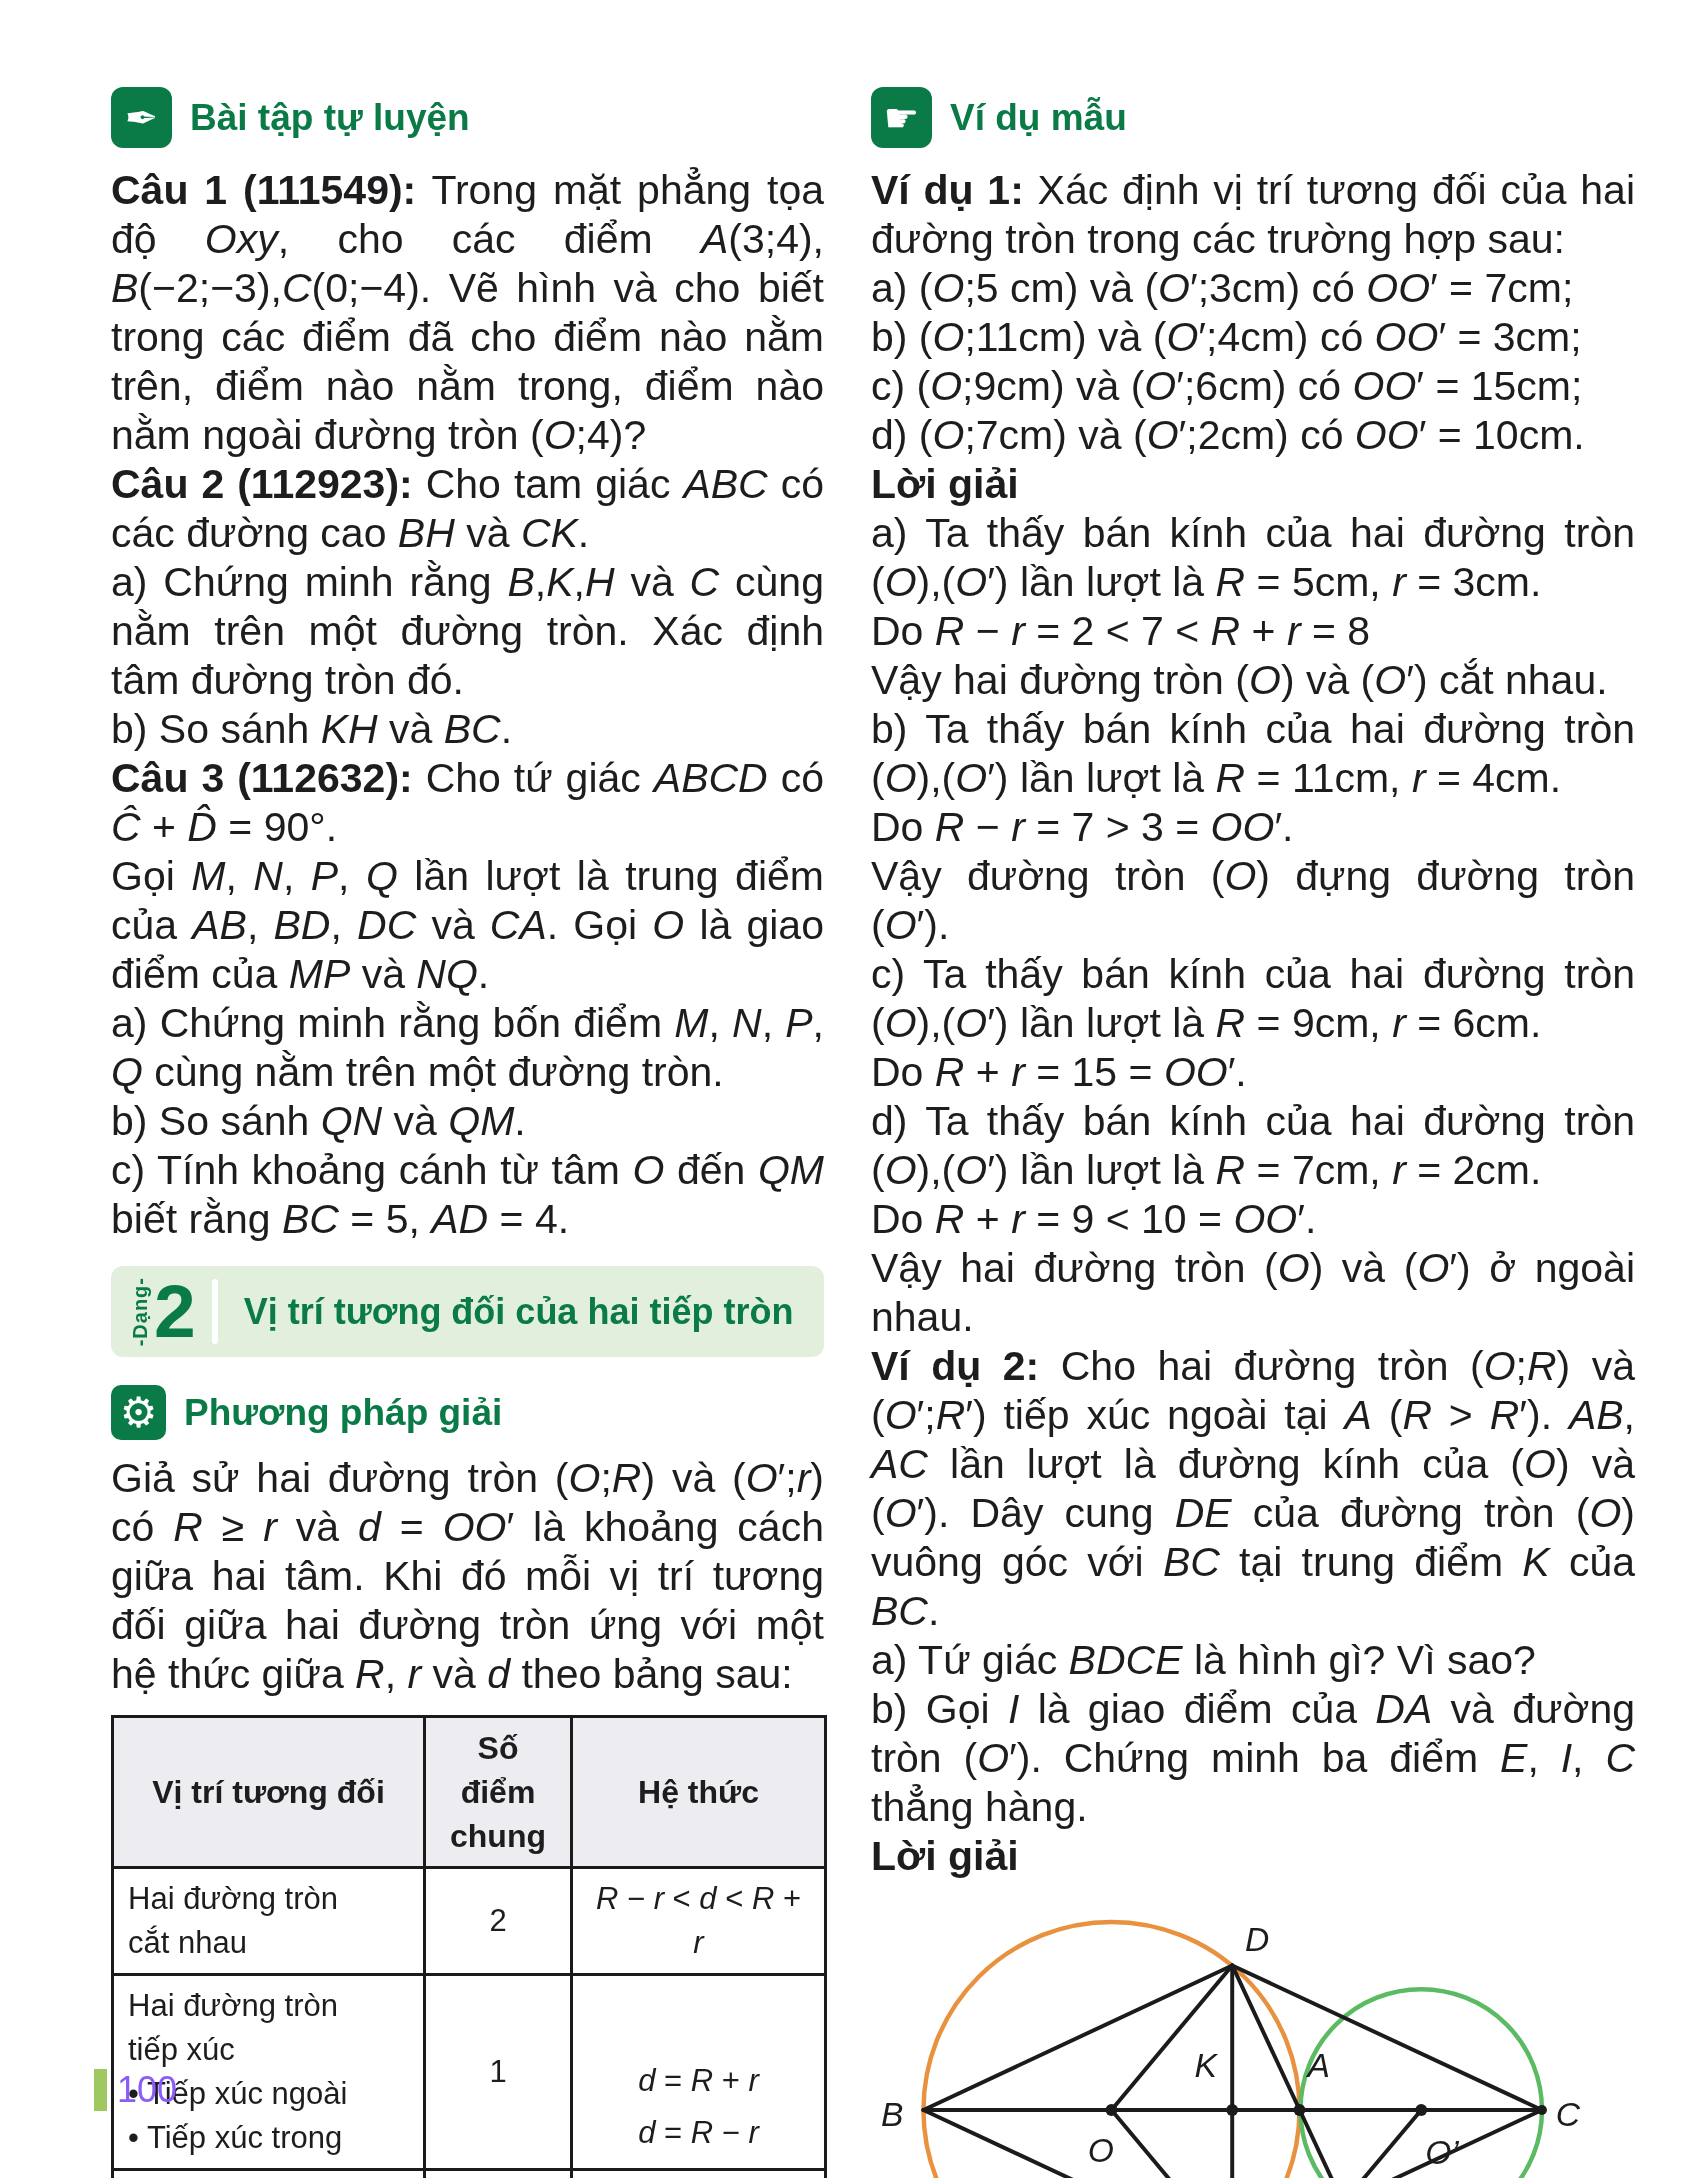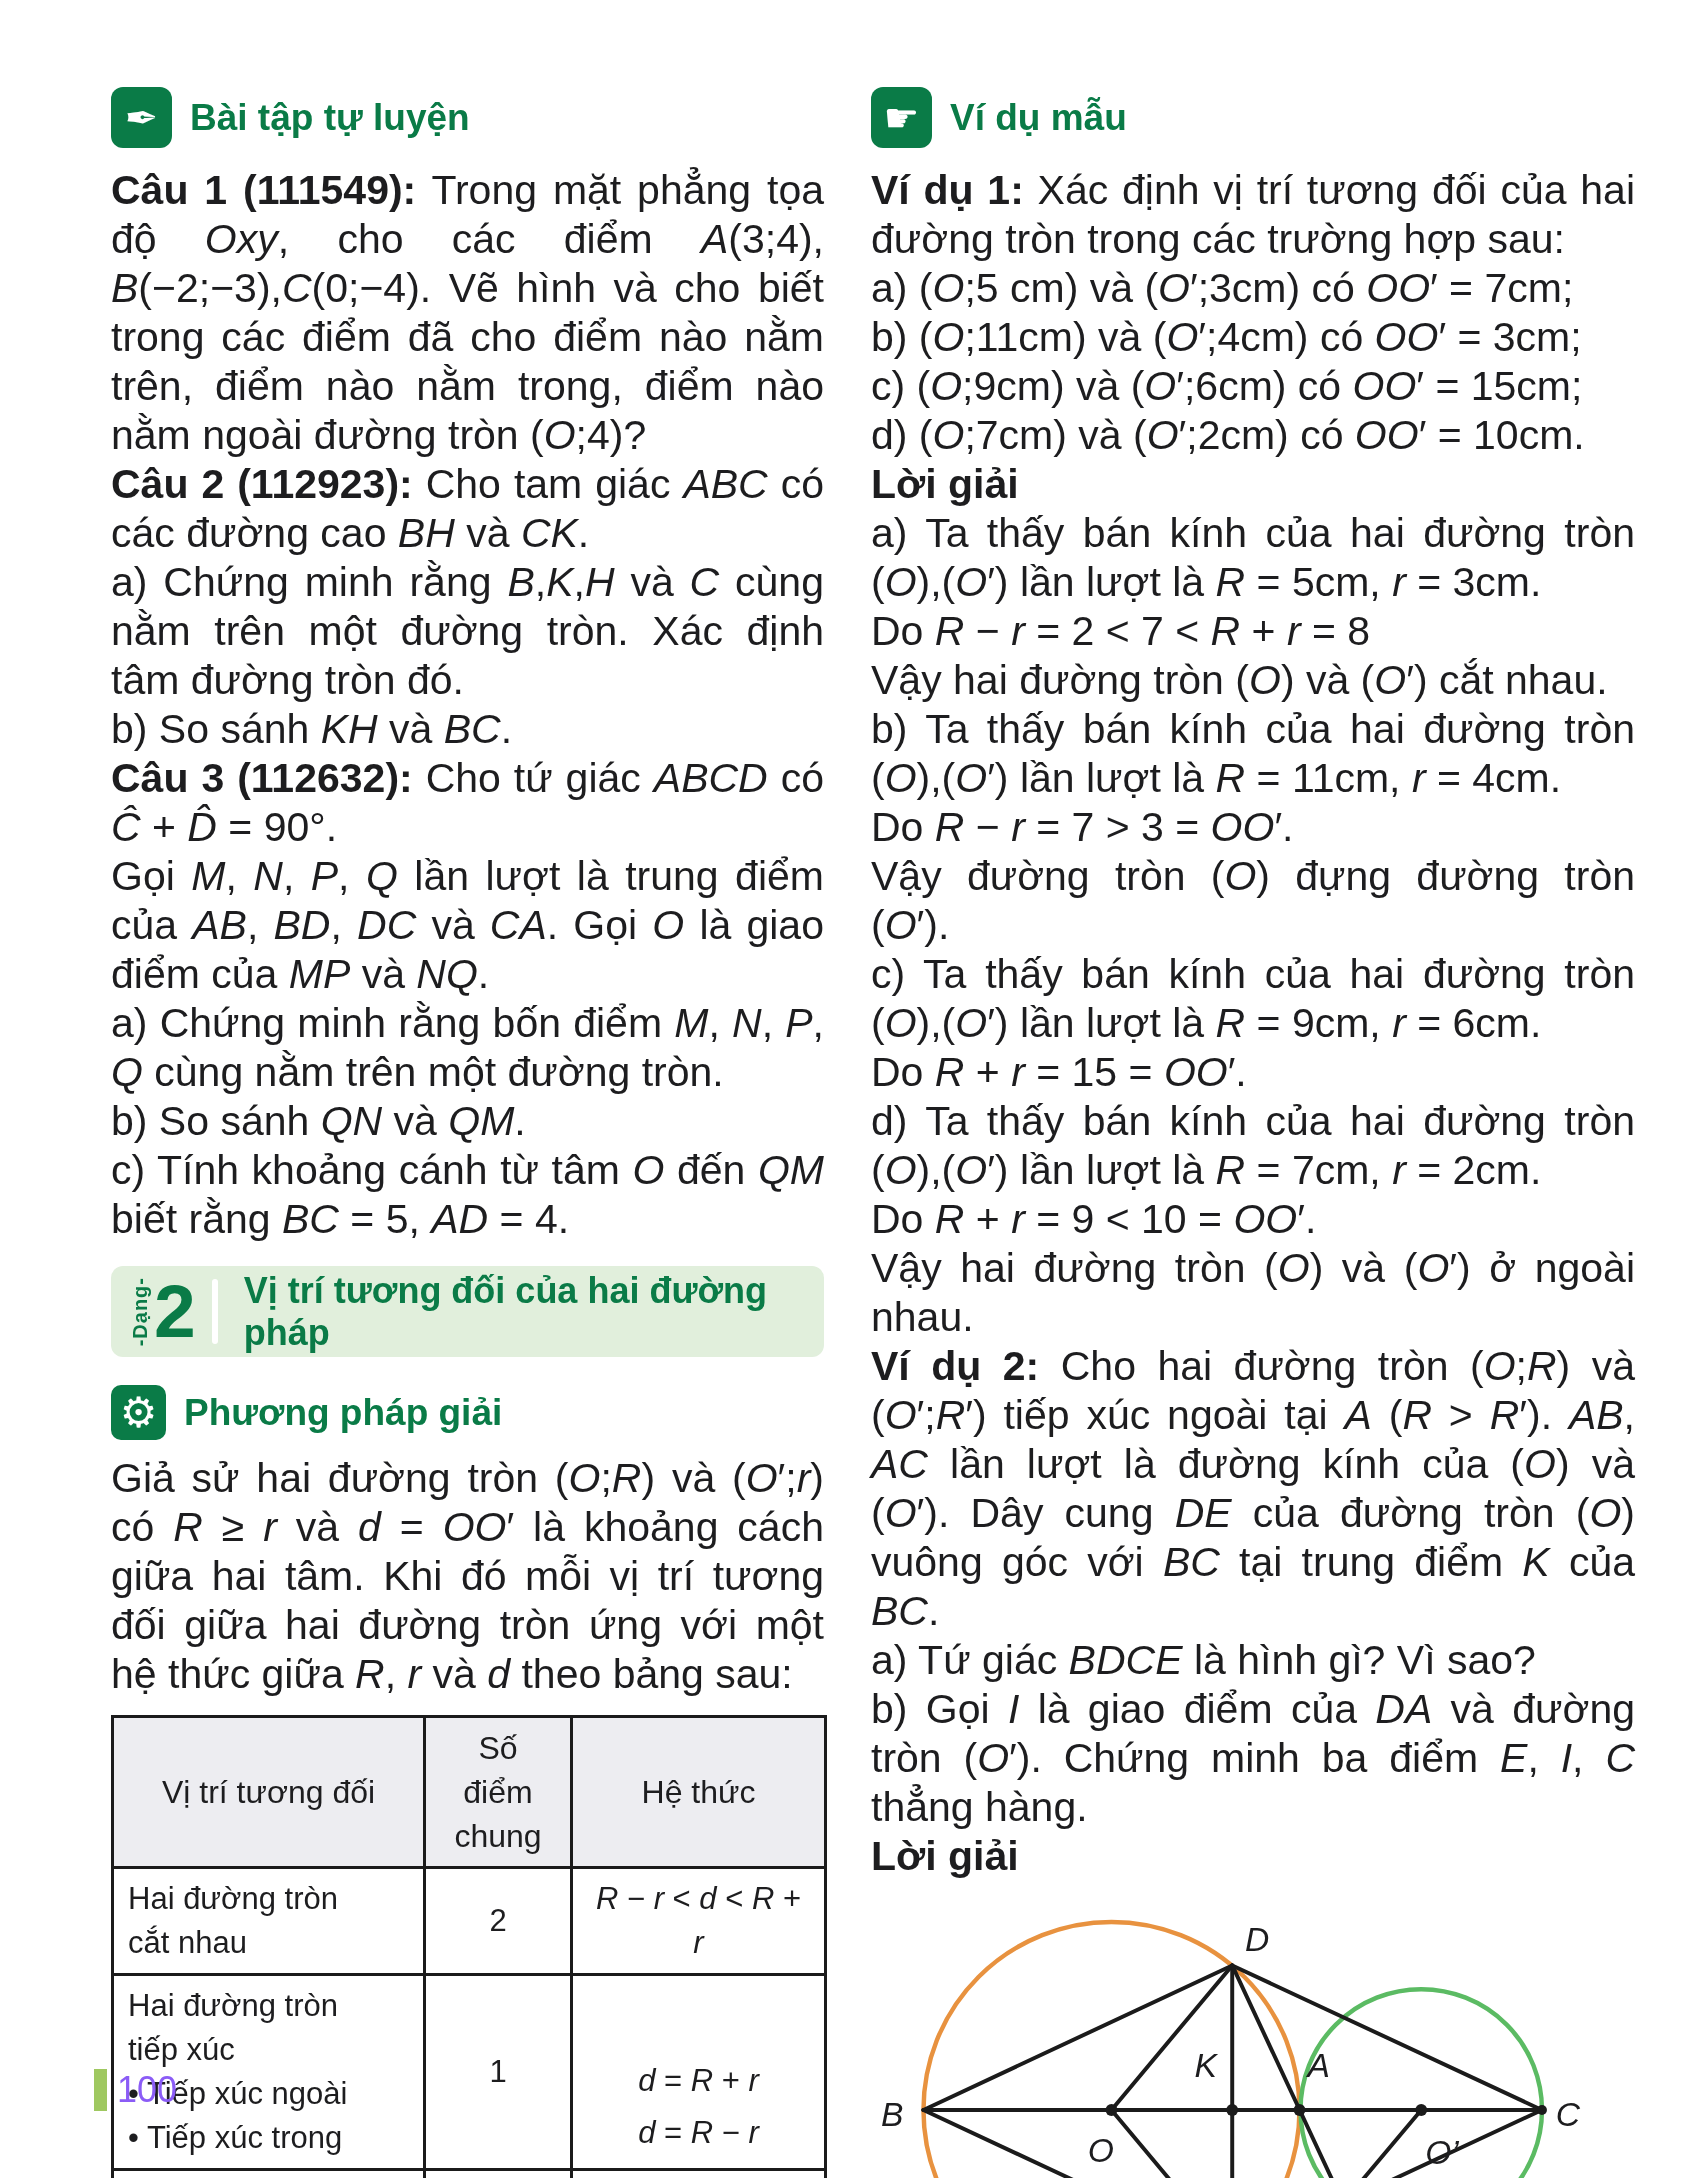--- a/index.html
+++ b/index.html
@@ -46,21 +46,21 @@
   .banner-div{width:6px;height:65px;background:#ffffff;border-radius:3px;margin-right:26px;flex:0 0 auto;}
   .banner-title{font-size:36px;font-weight:bold;color:var(--accent-green);}
 
   .method-header{margin-top:28px;margin-bottom:14px;}
 
   table#relation-table{border-collapse:collapse;margin-top:16px;width:713px;table-layout:fixed;}
   #relation-table th,#relation-table td{
     border:3px solid #1b1b1b;font-size:31px;line-height:44px;
     padding:8px 14px;vertical-align:middle;
   }
-  #relation-table th{background:var(--table-header-bg);font-weight:normal;text-align:center;font-size:32px;}
+  #relation-table th{background:var(--table-header-bg);font-weight:bold;text-align:center;font-size:32px;}
   #relation-table td.points{text-align:center;}
   #relation-table td.rels-cell{text-align:center;}
   #relation-table .rels{display:flex;flex-direction:column;align-items:center;}
   #relation-table tbody tr:nth-child(2) .rels{padding-top:69px;gap:8px;}
   #relation-table tbody tr:nth-child(3) .rels{padding-top:30px;gap:55px;}
 
   #figure-wrap{margin-top:16px;}
   .fig-label{font-family:"Liberation Sans","DejaVu Sans",sans-serif;font-style:italic;font-size:34px;fill:#1d1d1f;}
 
   #page-num{position:absolute;left:94px;top:2069px;display:flex;align-items:center;gap:10px;}
@@ -86,21 +86,21 @@
       <p class="body-para">Gọi <i>M</i>, <i>N</i>, <i>P</i>, <i>Q</i> lần lượt là trung điểm của <i>AB</i>, <i>BD</i>, <i>DC</i> và <i>CA</i>. Gọi <i>O</i> là giao điểm của <i>MP</i> và <i>NQ</i>.</p>
       <p class="body-para">a) Chứng minh rằng bốn điểm <i>M</i>, <i>N</i>, <i>P</i>, <i>Q</i> cùng nằm trên một đường tròn.</p>
       <p class="body-para">b) So sánh <i>QN</i> và <i>QM</i>.</p>
       <p class="body-para">c) Tính khoảng cánh từ tâm <i>O</i> đến <i>QM</i> biết rằng <i>BC</i> = 5, <i>AD</i> = 4.</p>
     </div>
 
   <div class="banner">
     <span class="banner-tag">-Dạng-</span>
     <span class="banner-num">2</span>
     <span class="banner-div"></span>
-    <span class="banner-title">Vị trí tương đối của hai đường pháp</span>
+    <span class="banner-title">Vị trí tương đối của hai tiếp tròn</span>
   </div>
 
   <div class="sec-header method-header">
     <span class="sec-icon small">⚙</span>
     <span class="sec-title">Phương pháp giải</span>
   </div>
 
   <div id="method-intro">
       <p class="body-para">Giả sử hai đường tròn (<i>O</i>;<i>R</i>) và (<i>O</i>′;<i>r</i>) có <i>R</i> ≥ <i>r</i> và <i>d</i> = <i>OO</i>′ là khoảng cách giữa hai tâm. Khi đó mỗi vị trí tương đối giữa hai đường tròn ứng với một hệ thức giữa <i>R</i>, <i>r</i> và <i>d</i> theo bảng sau:</p>
     </div>

